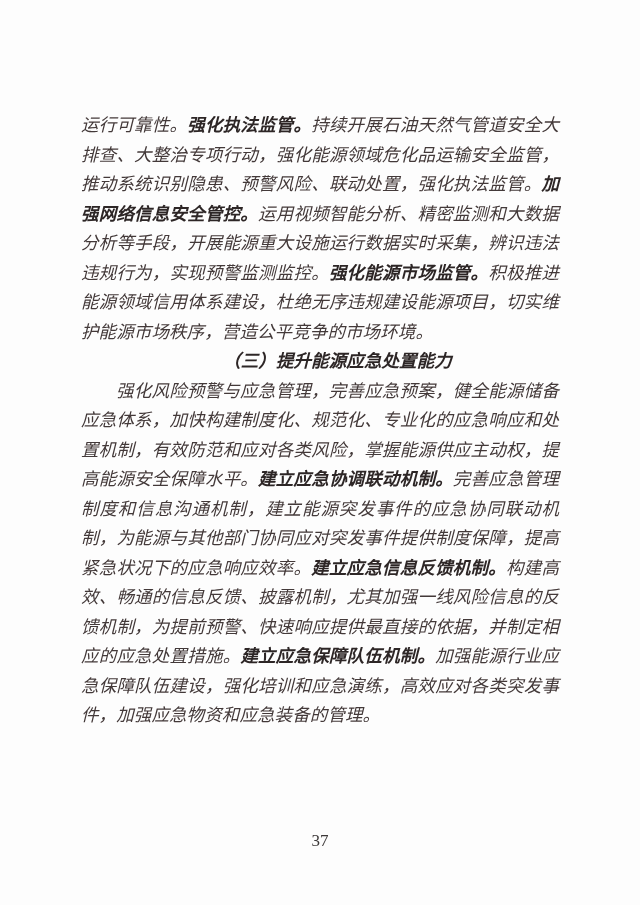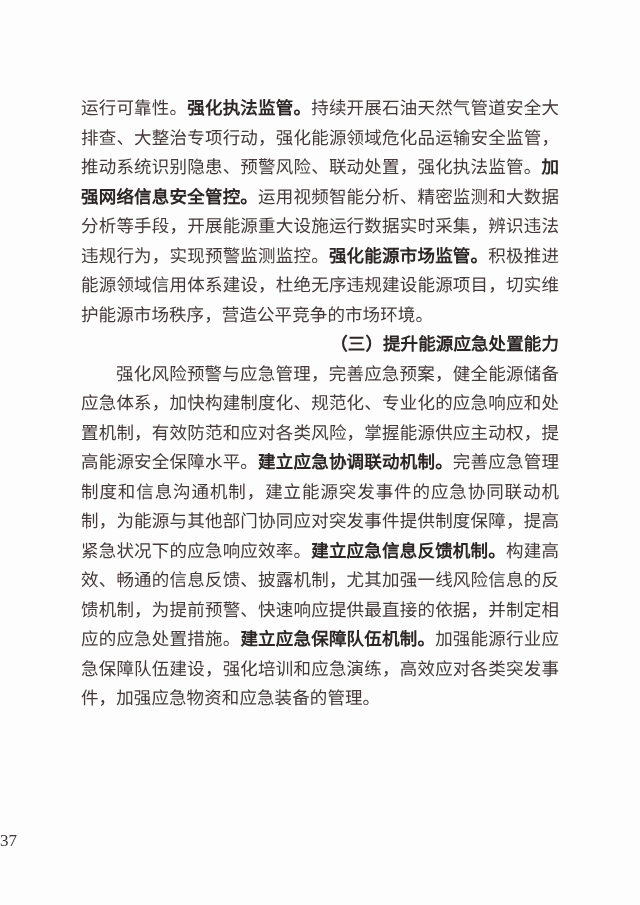--- a/index.html
+++ b/index.html
@@ -17,54 +17,55 @@
   }
   .page {
     position: relative;
     width: 640px;
     height: 905px;
     background: var(--bg-color);
   }
   .text-block {
     position: absolute;
     left: 81px;
-    top: 94px;
+    top: 111px;
     width: 478px;
     color: var(--text-color);
+    font-style: italic;
   }
   .para {
     font-size: 17.5px;
     line-height: 29.5px;
     text-align: justify;
     text-justify: inter-character;
     letter-spacing: 0.1px;
   }
   .para .bold {
     font-weight: bold;
     color: var(--bold-color);
   }
   .indent { text-indent: 2em; }
   .heading-sub {
     font-weight: bold;
     color: var(--bold-color);
     text-indent: 2em;
-    text-align: right;
+    text-align: center;
   }
   .heading-section {
     font-weight: bold;
     color: var(--bold-color);
     text-align: center;
     text-indent: 0;
   }
   .page-number {
     position: absolute;
     left: 0;
     top: 831px;
     width: 640px;
-    text-align: left;
+    text-align: center;
     font-size: 17px;
     color: #3c3838;
     font-family: "Liberation Serif", "DejaVu Serif", serif;
   }
 </style>
 </head>
 <body>
 
 <div class="page">
   <div class="text-block">

